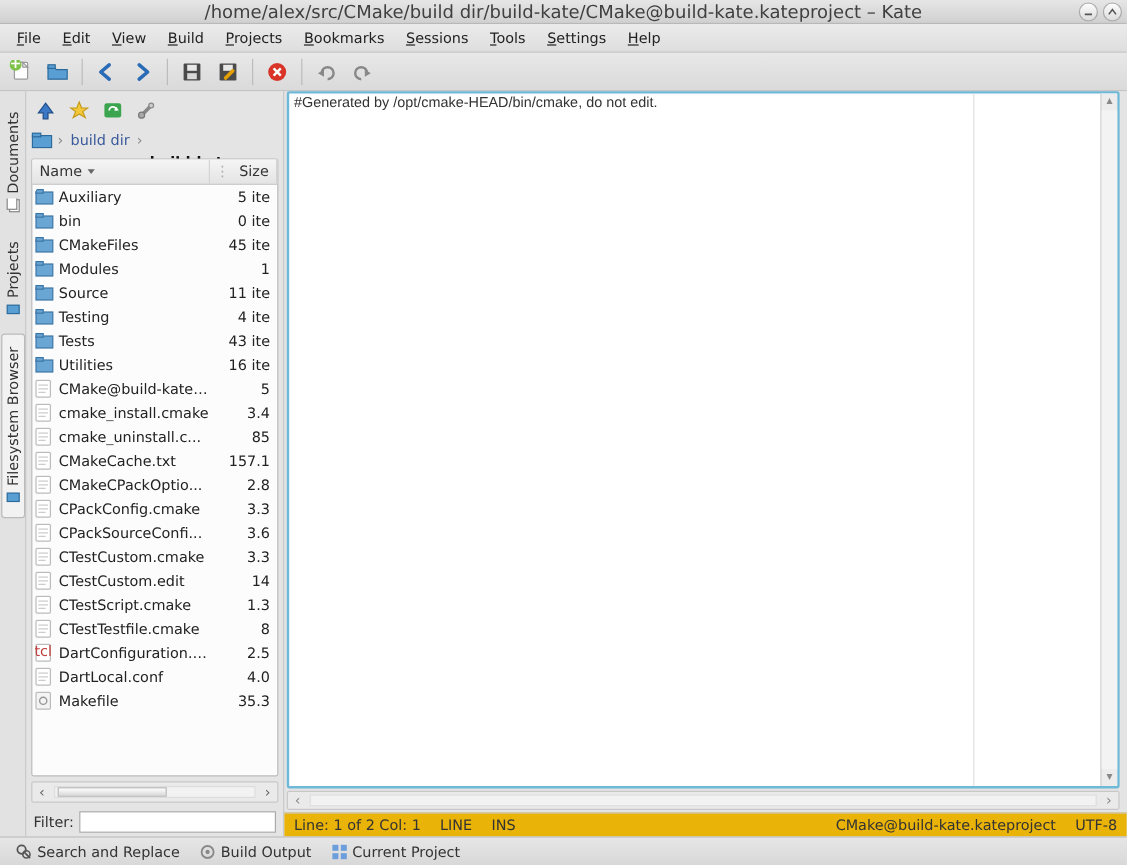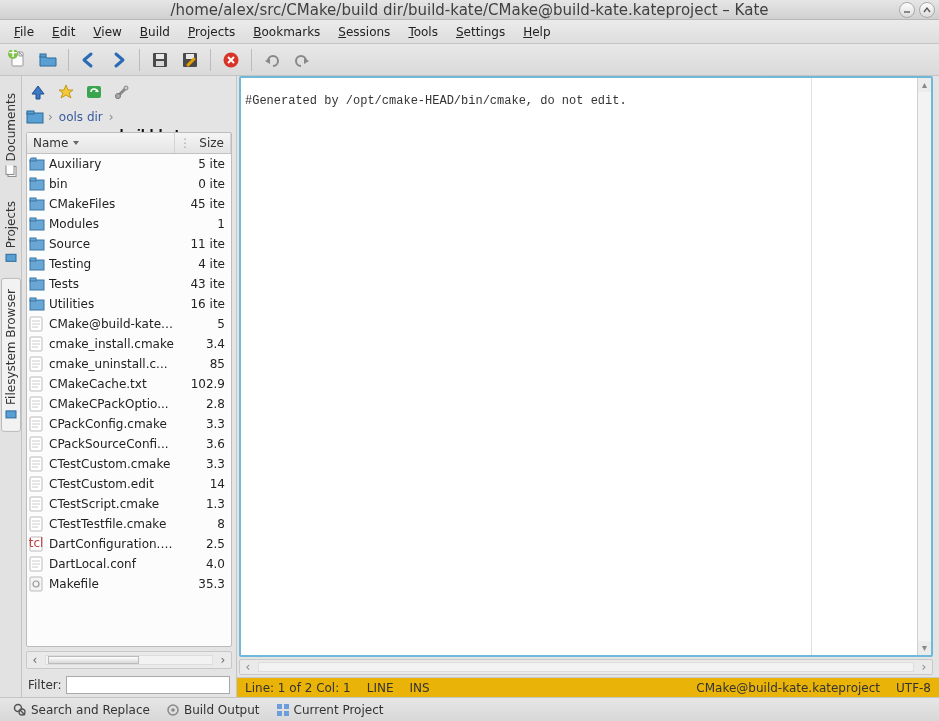--- a/index.html
+++ b/index.html
@@ -49,21 +49,21 @@
 .sp-hscroll .track { flex: 1; height: 10px; background: #f2f2f2; margin: 0 2px; border: 1px solid #ddd; position: relative; }
 .sp-hscroll .thumb { position: absolute; left: 2px; top: 0; bottom: 0; width: 55%; background: linear-gradient(#fefefe,#d8d8d8); border: 1px solid #bbb; }
 .sp-hscroll .arr { width: 16px; text-align: center; color: #666; }
 
 .filter-row { height: 24px; display: flex; align-items: center; padding: 2px 6px; gap: 4px; }
 .filter-row label { color: #333; }
 .filter-row input { flex: 1; height: 18px; border: 1px solid #aaa; background: #fff; padding: 0 4px; }
 
 .editor-area { flex: 1; display: flex; flex-direction: column; background: #e4e4e4; min-width: 0; }
 .editor-box { flex: 1; margin: 0 6px 0 2px; border: 2px solid #6eb8d8; border-radius: 2px; background: #fff; display: flex; min-height: 0; position: relative; }
-.editor-content { flex: 1; font-family: Liberation Mono, monospace; font-size: 12px; color: #333; padding: 16px 4px; white-space: pre; overflow: hidden; }
+.editor-content { flex: 1; font-family: Liberation Sans, sans-serif; font-size: 12px; color: #333; padding: 0 4px; white-space: pre; overflow: hidden; }
 .editor-vrule { position: absolute; top: 0; bottom: 0; width: 1px; background: #e0e0e0; left: 570px; }
 .editor-vsb { width: 14px; background: #ececec; border-left: 1px solid #d0d0d0; display: flex; flex-direction: column; }
 .editor-vsb .arr { height: 14px; text-align: center; color: #888; font-size: 10px; line-height: 14px; }
 .editor-vsb .track { flex: 1; background: #f3f3f3; }
 
 .ed-hscroll { height: 16px; margin: 2px 6px 2px 2px; background: #eaeaea; border: 1px solid #c8c8c8; border-radius: 2px; display: flex; align-items: center; }
 .ed-hscroll .track { flex: 1; height: 10px; background: #f2f2f2; margin: 0 2px; border: 1px solid #ddd; }
 .ed-hscroll .arr { width: 16px; text-align: center; color: #888; }
 
 .statusbar { height: 20px; display: flex; align-items: center; padding: 0 8px; gap: 16px; color: #333; border-top: 1px solid #c8c8c8; background: #eab308; }
@@ -221,21 +221,21 @@
           </svg>
         </div>
     </div>
 
     <div class="breadcrumb">
       <svg width="18" height="14">
           <rect x="1" y="3" width="16" height="10" fill="#5a9fd4" stroke="#2b6a9a"></rect>
           <rect x="1" y="1" width="7" height="3" fill="#5a9fd4" stroke="#2b6a9a"></rect>
         </svg>
       <span class="sep">›</span>
-      <span class="crumb">ools dir</span>
+      <span class="crumb">build dir</span>
       <span class="sep">›</span>
       <span class="crumb">build-kate</span>
     </div>
 
     <div class="filelist-wrap">
       <div class="hdrrow">
         <div class="hdrcell name">
             <span>Name</span>
             <svg width="8" height="8">
               <polygon points="1,2 7,2 4,6" fill="#666"></polygon>
@@ -366,21 +366,21 @@
           <div class="frow">
             <span class="ficon">
               <svg width="14" height="16">
                 <rect x="1" y="1" width="12" height="14" rx="1" fill="#fff" stroke="#bbb"></rect>
                 <line x1="3" y1="5" x2="11" y2="5" stroke="#ccc"></line>
                 <line x1="3" y1="8" x2="11" y2="8" stroke="#ccc"></line>
                 <line x1="3" y1="11" x2="9" y2="11" stroke="#ccc"></line>
               </svg>
             </span>
             <span class="fname">CMakeCache.txt</span>
-            <span class="fsize">102.9</span>
+            <span class="fsize">157.1</span>
           </div>
           <div class="frow">
             <span class="ficon">
               <svg width="14" height="16">
                 <rect x="1" y="1" width="12" height="14" rx="1" fill="#fff" stroke="#bbb"></rect>
                 <line x1="3" y1="5" x2="11" y2="5" stroke="#ccc"></line>
                 <line x1="3" y1="8" x2="11" y2="8" stroke="#ccc"></line>
                 <line x1="3" y1="11" x2="9" y2="11" stroke="#ccc"></line>
               </svg>
             </span>

